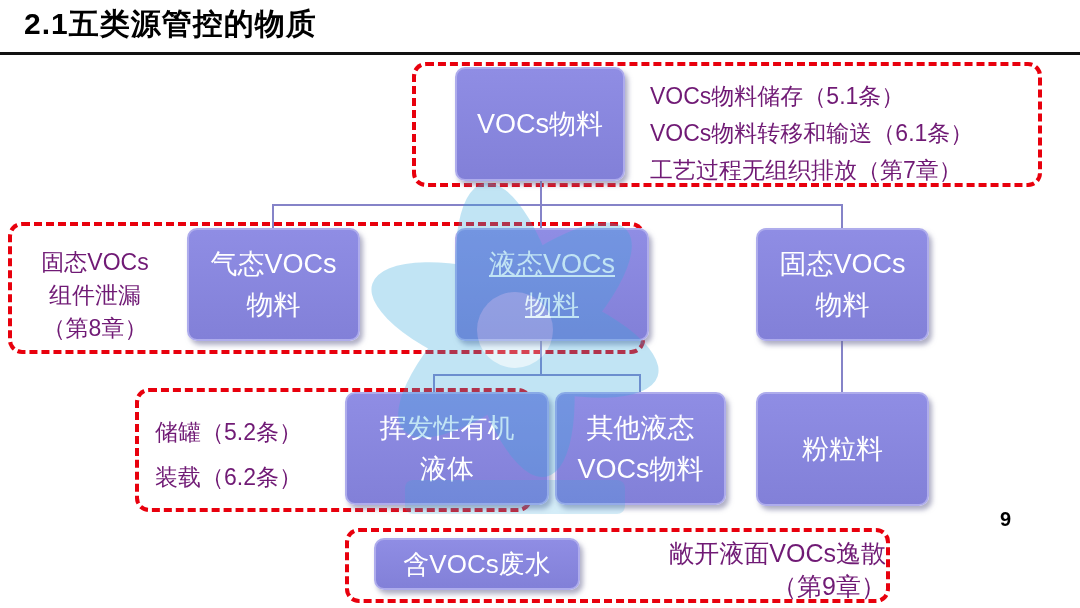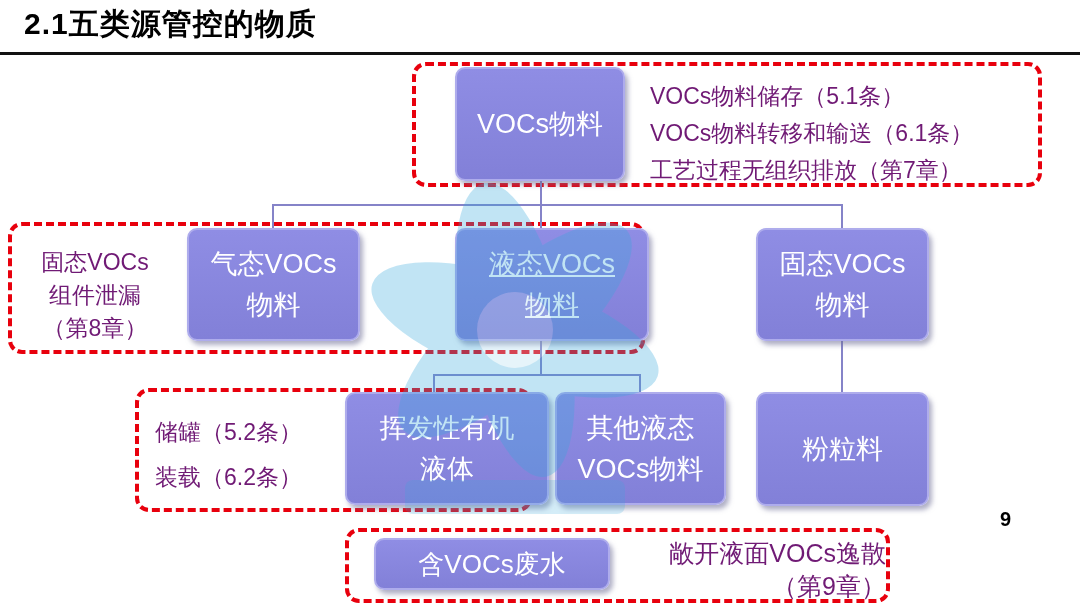--- a/index.html
+++ b/index.html
@@ -105,21 +105,21 @@
 
   <div class="node" style="left:555px; top:392px; width:171px; height:113px;">
     <span>其他液态</span>
     <span>VOCs物料</span>
   </div>
 
   <div class="node" style="left:756px; top:392px; width:173px; height:114px;">
     <span>粉粒料</span>
   </div>
 
-  <div class="node" style="left:374px; top:538px; width:236px; height:52px; font-size:26px;">
+  <div class="node" style="left:374px; top:538px; width:206px; height:52px; font-size:26px;">
     <span>含VOCs废水</span>
   </div>
 
   <div class="anno" style="left:650px; top:78px; font-size:23px; line-height:37px;">
     <div>VOCs物料储存（5.1条）</div>
     <div>VOCs物料转移和输送（6.1条）</div>
     <div>工艺过程无组织排放（第7章）</div>
   </div>
 
   <div class="anno" style="left:14px; top:246px; width:162px; text-align:center; font-size:23px; line-height:33px;">

